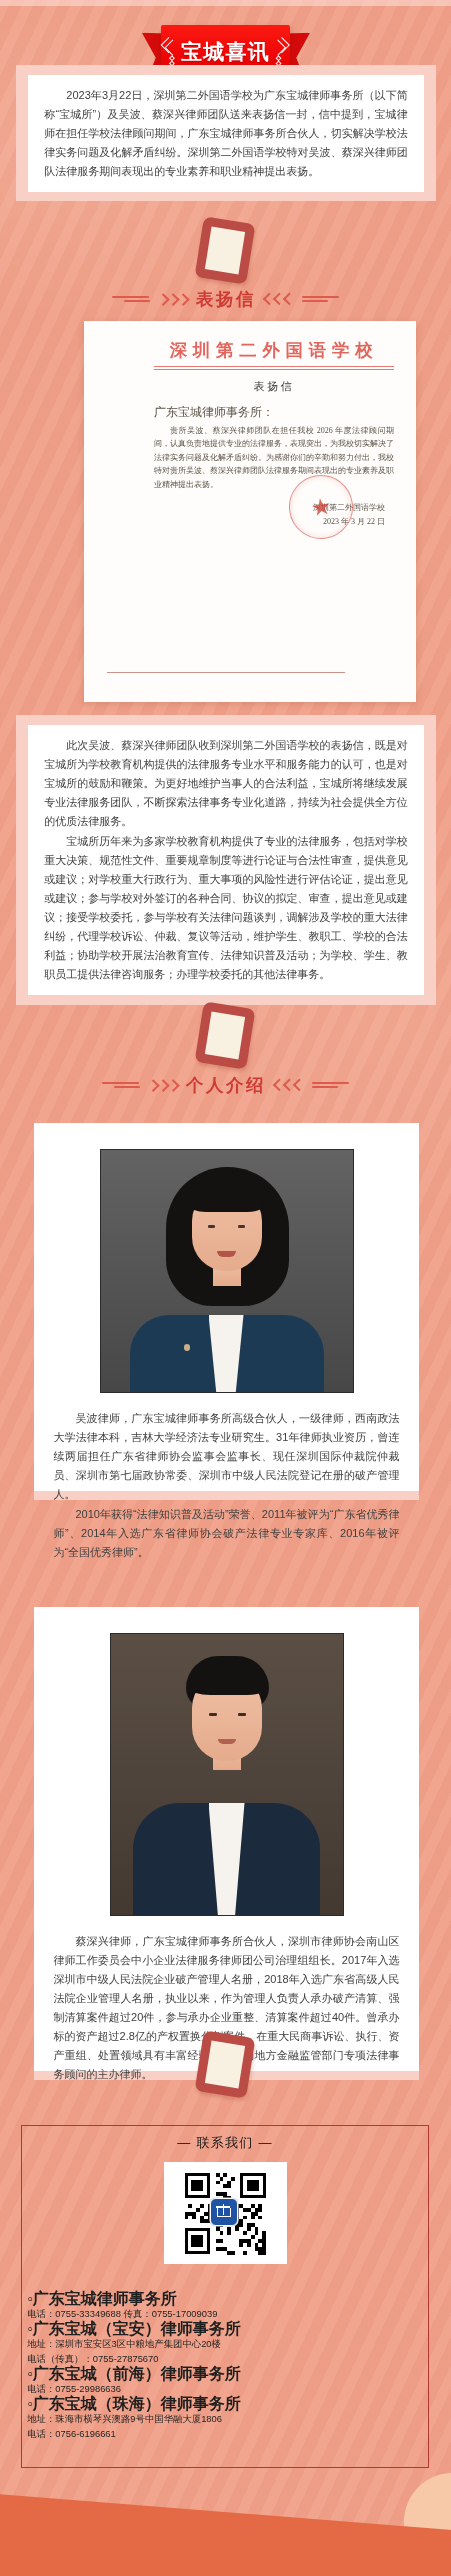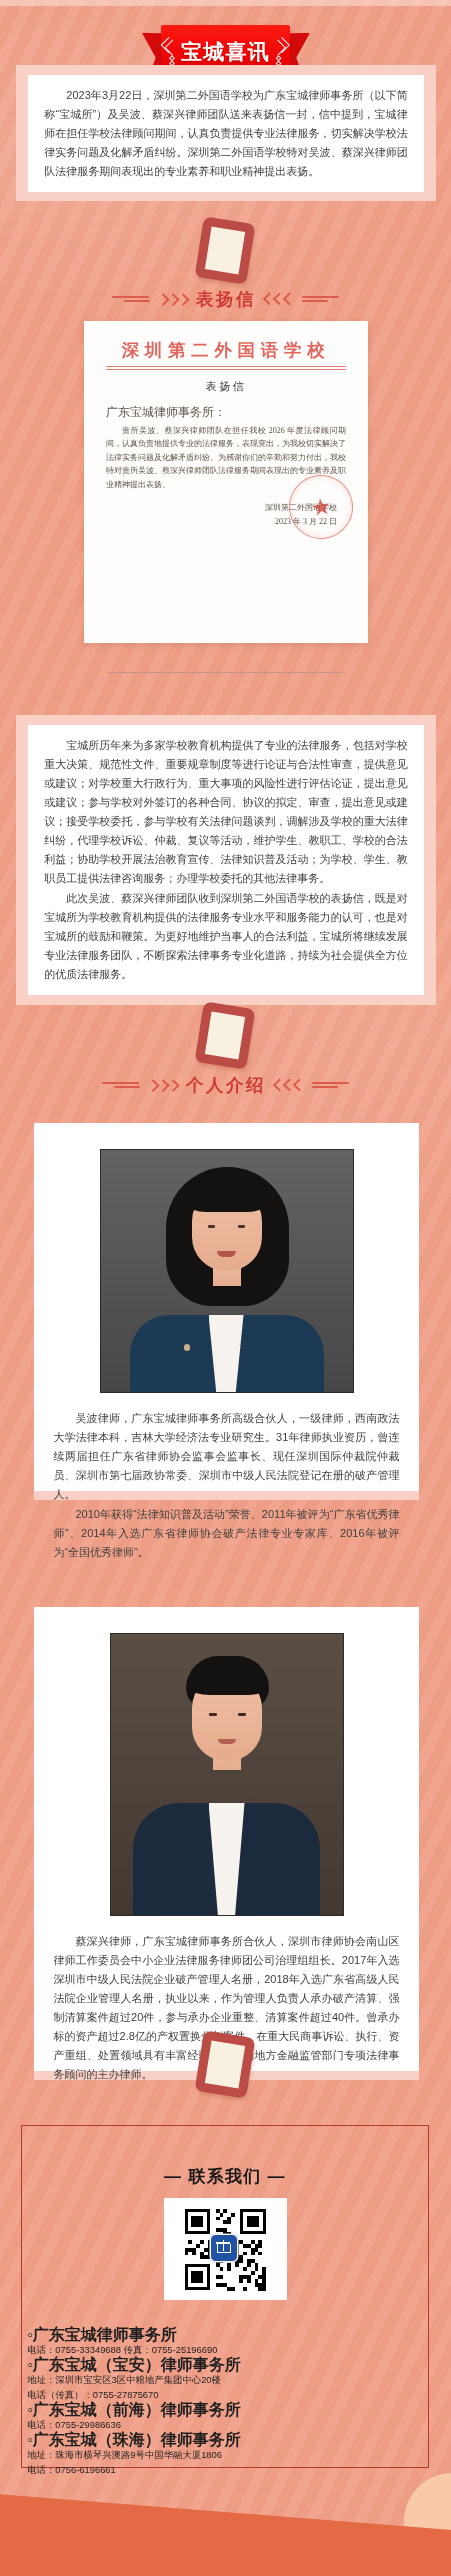--- a/index.html
+++ b/index.html
@@ -41,22 +41,22 @@
   .sec{position:absolute;left:0;width:452px;display:flex;align-items:center;justify-content:center;gap:9px;}
   .sec-title{color:#ce3a34;font-size:17.4px;font-weight:bold;letter-spacing:2.6px;white-space:nowrap;}
   .lines{display:flex;flex-direction:column;gap:2.6px;}
   .lines i{display:block;height:1.9px;background:#dd5b4d;border-radius:1.3px;}
   .chevs{display:flex;gap:1.3px;}
   .chev{width:6.5px;height:6.5px;border-top:2.6px solid #dd5b4d;border-right:2.6px solid #dd5b4d;}
   .chev.rgt{transform:rotate(45deg);}
   .chev.lft{transform:rotate(-135deg);}
 
   
-  .letter{position:absolute;left:84px;top:321px;width:284px;height:322px;background:#fffdfb;
-    box-shadow:0 1.9px 6.5px rgba(120,50,30,.18);font-family:"Liberation Serif",serif;}
+  .letter{position:absolute;left:84px;top:321px;width:284px;height:381px;background:#fffdfb;
+    box-shadow:0 1.9px 6.5px rgba(120,50,30,.18);font-family:"Liberation Serif",serif;padding-left:48px;}
   .letter-school{margin-top:17px;text-align:center;color:#e0665e;font-size:17.4px;font-weight:bold;letter-spacing:5.8px;white-space:nowrap;}
   .letter-rule{width:240px;margin:3.9px auto 0;border-top:1.3px solid #e57a72;border-bottom:1.3px solid #e57a72;height:1.9px;}
   .letter-title{text-align:center;color:#3a3a3a;font-size:11px;margin-top:9px;letter-spacing:2.6px;}
   .letter-salute{margin:10.3px 22px 0;font-size:12px;color:#5a5248;}
   .letter-body{margin:2.6px 22px 0;font-size:8px;line-height:13.6px;color:#5a5248;text-align:justify;text-indent:2em;}
   .letter-sign{margin:9px 31px 0 0;text-align:right;font-size:8px;color:#5a5248;line-height:14px;}
   .seal{position:absolute;left:205px;top:154px;width:62px;height:62px;border:1.9px solid rgba(205,60,48,.55);
     border-radius:50%;display:flex;align-items:center;justify-content:center;transform:rotate(-8deg);
     box-shadow:inset 0 0 6.5px rgba(205,60,48,.18);}
   .seal-star{color:rgba(205,60,48,.75);font-size:23px;font-family:"DejaVu Sans",sans-serif;}
@@ -66,21 +66,21 @@
   
   .biocard{position:absolute;left:34px;width:385px;background:#fff;box-shadow:0 9px 0 #f8d0c6;box-sizing:border-box;}
   .photo{position:relative;margin:0 auto;border:0.6px solid #2b2b2b;overflow:hidden;}
   .photo1{width:252px;height:242px;margin-top:26px;background:linear-gradient(180deg,#636363,#474747);}
   .photo2{width:232px;height:281px;margin-top:26px;background:linear-gradient(180deg,#5b4f45,#433931);}
   .bio-text{padding:15.5px 19.4px 0;}
   .pp{position:absolute;}
 
   
   .contact{position:absolute;left:21px;top:2125px;width:408px;height:343px;border:1.3px solid #b03a30;box-sizing:border-box;}
-  .contact-title{margin-top:39px;text-align:center;font-size:17px;font-weight:bold;color:#171717;letter-spacing:1.3px;}
+  .contact-title{margin-top:8px;text-align:center;font-size:13px;font-weight:normal;color:#171717;letter-spacing:1.3px;}
   .qr-tile{width:123px;height:102px;margin:10.3px auto 0;background:#fff;position:relative;
     display:flex;align-items:center;justify-content:center;}
   .qr{position:relative;width:81px;height:81px;display:grid;grid-template-columns:repeat(21,3.9px);grid-auto-rows:3.9px;}
   .qr .c{background:#000;}
   .finder{position:absolute;width:19.4px;height:19.4px;border:3.9px solid #000;background:#fff;}
   .finder::after{content:"";position:absolute;left:3.9px;top:3.9px;width:11.6px;height:11.6px;background:#000;}
   .f-tl{left:0;top:0;} .f-tr{right:0;top:0;} .f-bl{left:0;bottom:0;}
   .qr-logo{position:absolute;left:50%;top:50%;width:26px;height:26px;margin:-15px 0 0 -15px;background:#2053a4;
     border-radius:5.8px;border:1.9px solid #fff;box-shadow:0 0 0 0.6px #d8d8d8;display:flex;align-items:center;justify-content:center;}
   .glyph{width:11.6px;height:8.4px;border-left:1.3px solid #fff;border-right:1.3px solid #fff;border-bottom:1.3px solid #fff;position:relative;}
@@ -129,21 +129,21 @@
           <rect x="3" y="32" width="5" height="5" transform="rotate(45 5.5 34.5)"></rect>
           <rect x="3" y="40" width="5" height="5" transform="rotate(45 5.5 42.5)"></rect>
             </g>
           </svg>
       </span>
     </div>
   </div>
 
   <div class="frame" style="top:65px;">
     <div class="white">
-      <p class="para">2023年3月22日，深圳第二外国语学校为广东宝城律师事务所（以下简称“宝城所”）及吴波、蔡深兴律师团队送来表扬信一封，信中提到，宝城律师在担任学校法律顾问期间，认真负责提供专业法律服务，切实解决学校法律实务问题及化解矛盾纠纷。深圳第二外国语学校特对吴波、蔡深兴律师团队法律服务期间表现出的专业素养和职业精神提出表扬。</p>
+      <p class="para">2023年3月22日，深圳第二外国语学校为广东宝城律师事务所（以下简称“宝城所”）及吴波、蔡深兴律师团队送来表扬信一封，信中提到，宝城律师在担任学校法律顾问期间，广东宝城律师事务所合伙人，切实解决学校法律实务问题及化解矛盾纠纷。深圳第二外国语学校特对吴波、蔡深兴律师团队法律服务期间表现出的专业素养和职业精神提出表扬。</p>
     </div>
   </div>
 
   <div class="divider" style="left:199px;top:220px;"></div>
 
   <div class="sec" style="top:287px;">
     <span class="lines">
         <i style="width:37px;"></i>
         <i style="width:26px;margin-left:11.6px;"></i>
       </span>
@@ -175,22 +175,22 @@
       <div>2023 年 3 月 22 日</div>
     </div>
     <div class="seal">
       <span class="seal-star">★</span>
     </div>
     <div class="letter-footrule"></div>
   </div>
 
   <div class="frame" style="top:715px;">
     <div class="white">
+      <p class="para">此次吴波、蔡深兴律师团队收到深圳第二外国语学校的表扬信，既是对宝城所为学校教育机构提供的法律服务专业水平和服务能力的认可，也是对宝城所的鼓励和鞭策。为更好地维护当事人的合法利益，宝城所将继续发展专业法律服务团队，不断探索法律事务专业化道路，持续为社会提供全方位的优质法律服务。</p>
       <p class="para">宝城所历年来为多家学校教育机构提供了专业的法律服务，包括对学校重大决策、规范性文件、重要规章制度等进行论证与合法性审查，提供意见或建议；对学校重大行政行为、重大事项的风险性进行评估论证，提出意见或建议；参与学校对外签订的各种合同、协议的拟定、审查，提出意见或建议；接受学校委托，参与学校有关法律问题谈判，调解涉及学校的重大法律纠纷，代理学校诉讼、仲裁、复议等活动，维护学生、教职工、学校的合法利益；协助学校开展法治教育宣传、法律知识普及活动；为学校、学生、教职员工提供法律咨询服务；办理学校委托的其他法律事务。</p>
-      <p class="para">此次吴波、蔡深兴律师团队收到深圳第二外国语学校的表扬信，既是对宝城所为学校教育机构提供的法律服务专业水平和服务能力的认可，也是对宝城所的鼓励和鞭策。为更好地维护当事人的合法利益，宝城所将继续发展专业法律服务团队，不断探索法律事务专业化道路，持续为社会提供全方位的优质法律服务。</p>
     </div>
   </div>
 
   <div class="divider" style="left:199px;top:1005px;"></div>
 
   <div class="sec" style="top:1073px;">
     <span class="lines">
         <i style="width:37px;"></i>
         <i style="width:26px;margin-left:11.6px;"></i>
       </span>
@@ -697,21 +697,21 @@
           <div class="c"></div>
           <div></div>
           <div></div>
           <div></div>
           <div class="c"></div>
           <div class="c"></div>
         </div>
     </div>
     <div class="offices">
       <div class="oname">◦广东宝城律师事务所</div>
-      <div>电话：0755-33349688 传真：0755-25196690</div>
+      <div>电话：0755-33349688 传真：0755-17009039</div>
       <div class="oname">◦广东宝城（宝安）律师事务所</div>
       <div>地址：深圳市宝安区3区中粮地产集团中心20楼</div>
       <div>电话（传真）：0755-27875670</div>
       <div class="oname">◦广东宝城（前海）律师事务所</div>
       <div>电话：0755-29986636</div>
       <div class="oname">◦广东宝城（珠海）律师事务所</div>
       <div>地址：珠海市横琴兴澳路9号中国华融大厦1806</div>
       <div>电话：0756-6196661</div>
     </div>
   </div>

